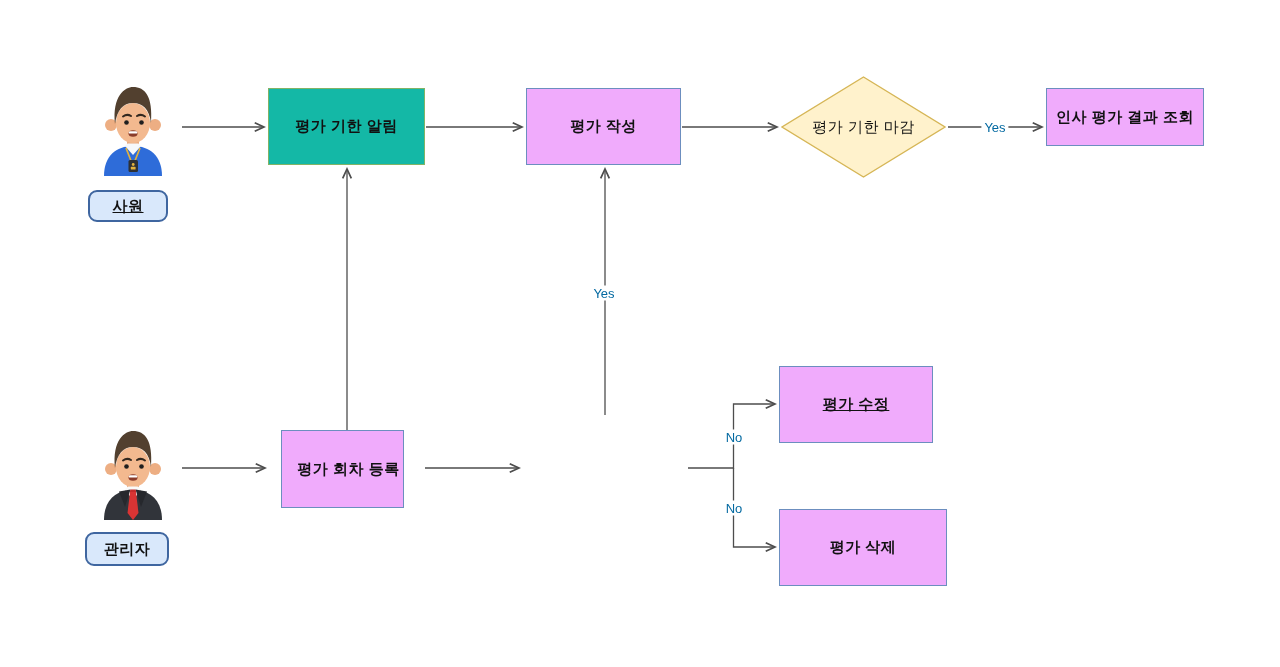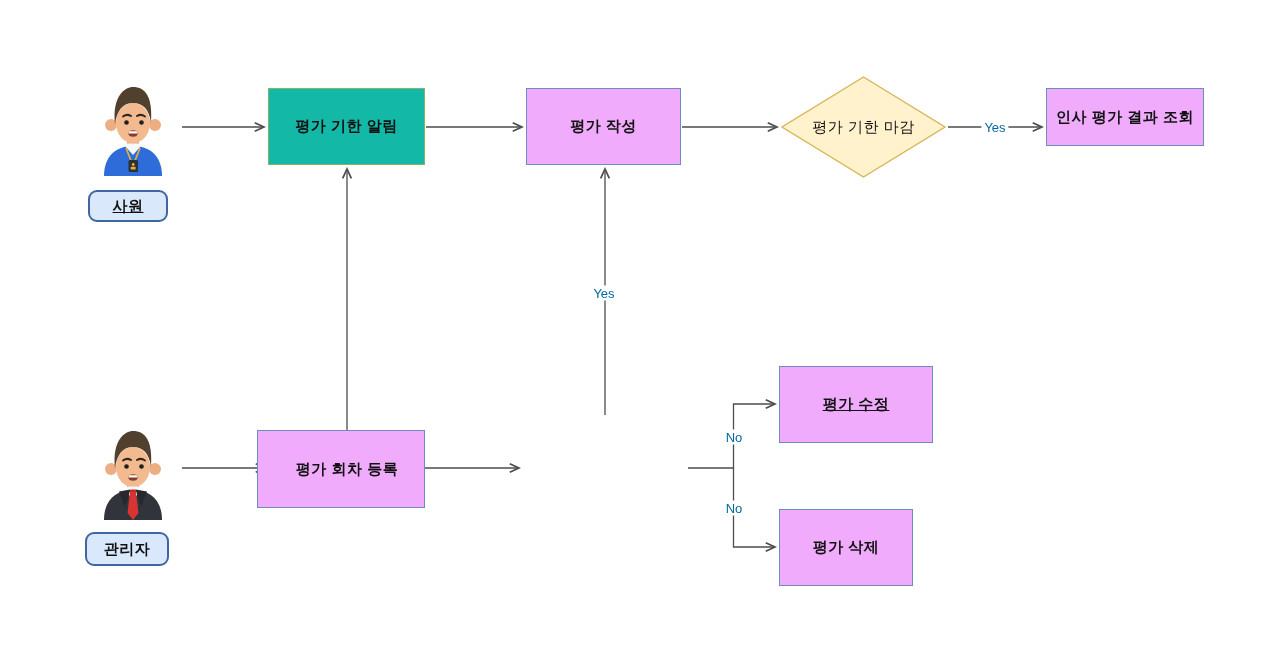--- a/index.html
+++ b/index.html
@@ -113,29 +113,29 @@
   </div>
 
   <div class="node process" style="left:526px;top:88px;width:155px;height:77px;">
     <span>평가 작성</span>
   </div>
 
   <div class="node process" style="left:1046px;top:88px;width:158px;height:58px;">
     <span>인사 평가 결과 조회</span>
   </div>
 
-  <div class="node process" style="left:257px;top:430px;width:168px;height:78px;padding-left:12px;">
+  <div class="node process" style="left:281px;top:430px;width:123px;height:78px;padding-left:12px;">
     <span>평가 회차 등록</span>
   </div>
 
   <div class="node process" style="left:779px;top:366px;width:154px;height:77px;text-decoration:underline;">
     <span>평가 수정</span>
   </div>
 
-  <div class="node process" style="left:779px;top:509px;width:134px;height:77px;">
+  <div class="node process" style="left:779px;top:509px;width:168px;height:77px;">
     <span>평가 삭제</span>
   </div>
 
   <div class="diamond-wrap" style="left:780px;top:75px;width:167px;height:104px;">
     <svg width="167" height="104" viewBox="0 0 167 104">
       <polygon points="83.5,2 165,52 83.5,102 2,52" fill="#fff2cc" stroke="#d6b656" stroke-width="1.4"></polygon>
     </svg>
     <div class="diamond-label">평가 기한 마감</div>
   </div>
 

